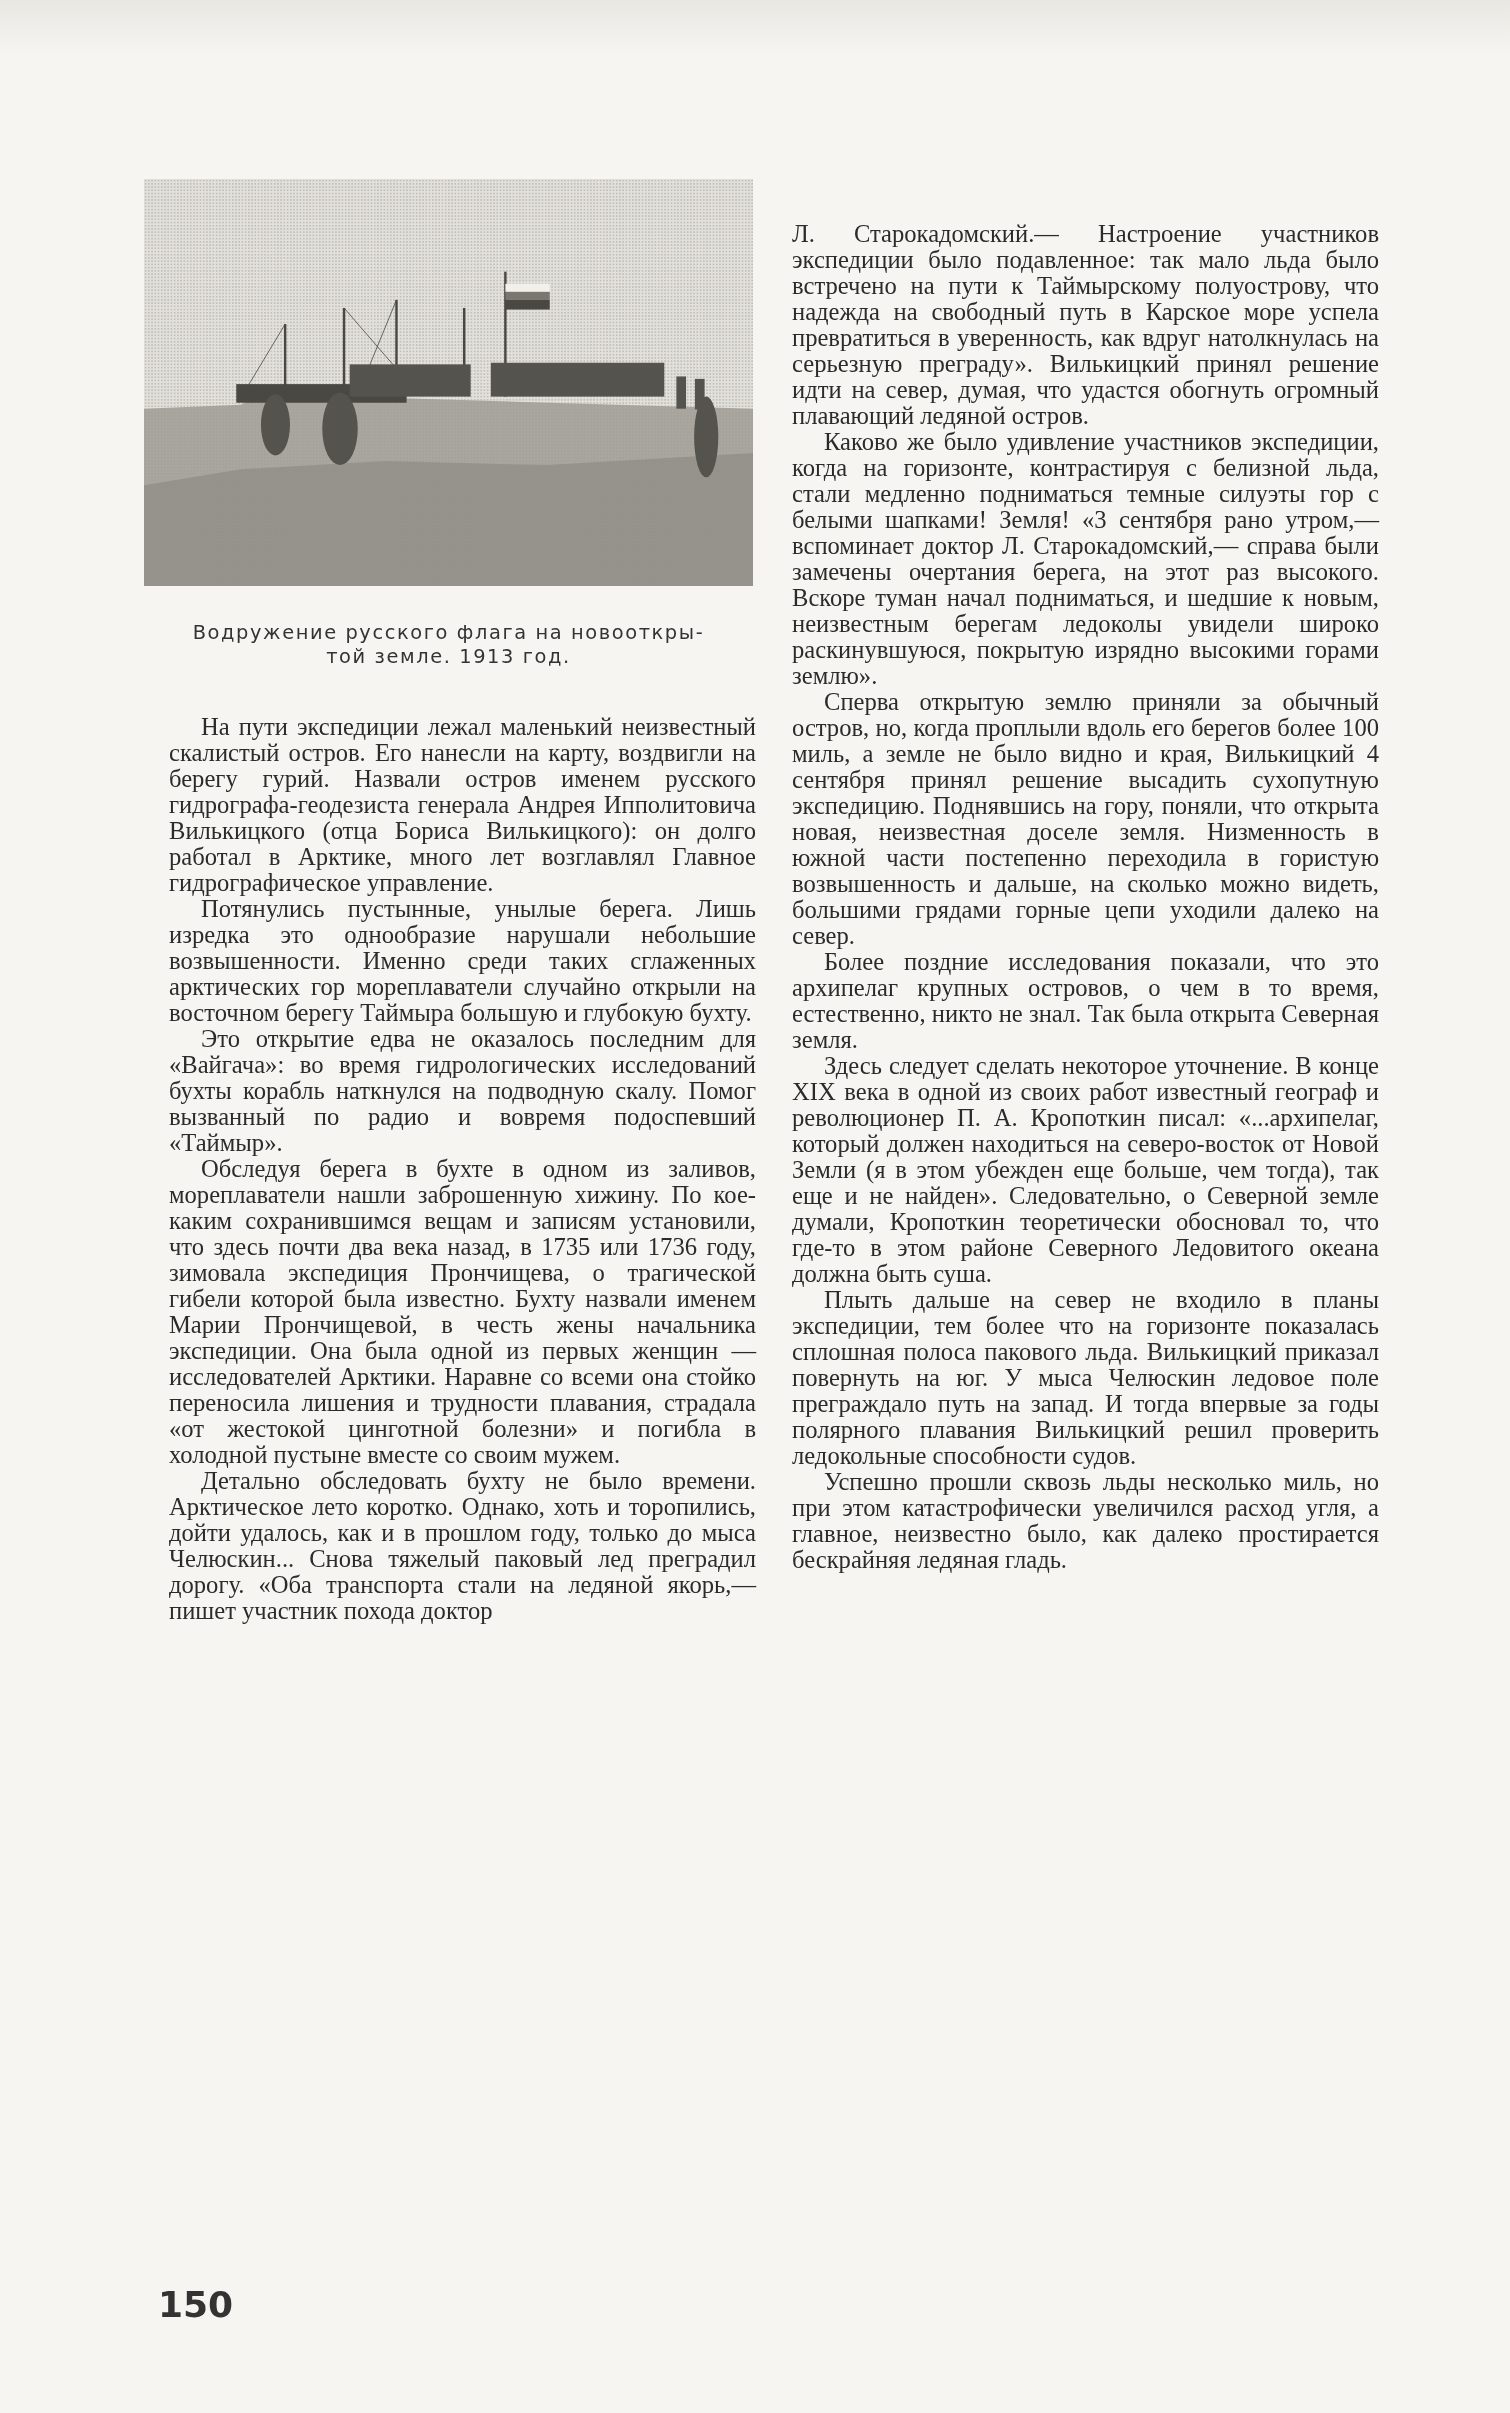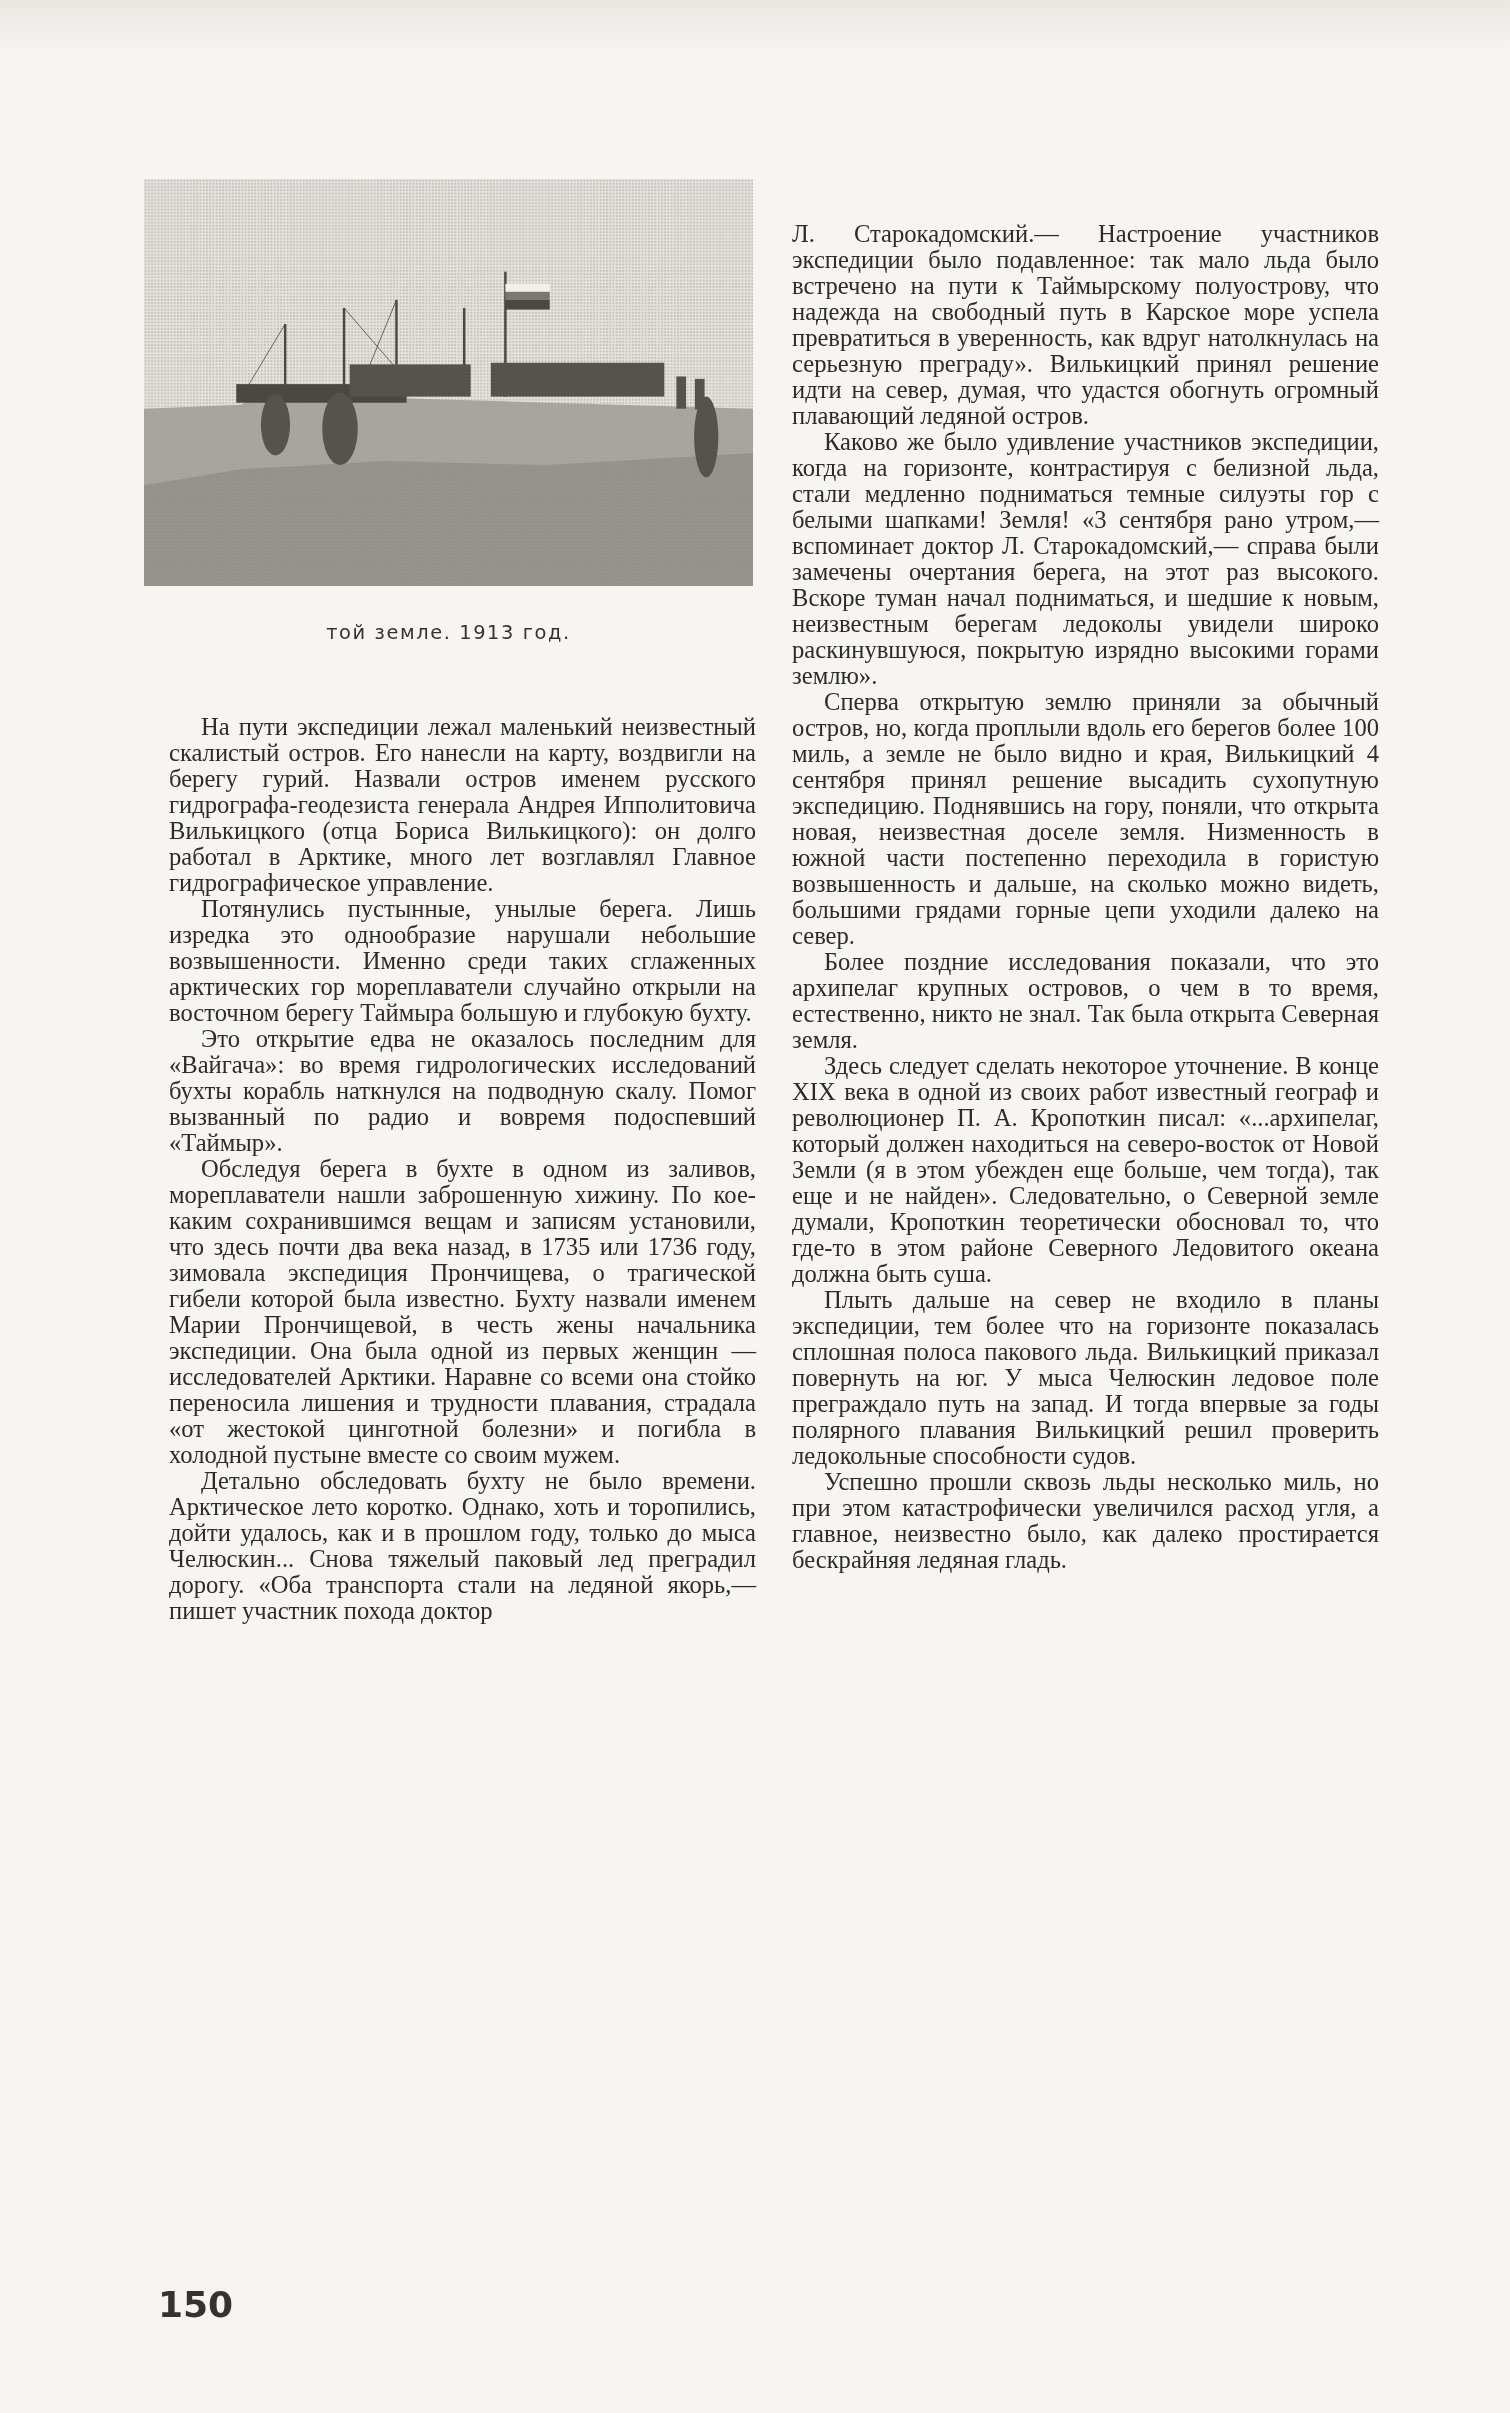--- a/index.html
+++ b/index.html
@@ -83,20 +83,21 @@
       <rect x="660" y="245" width="12" height="40"></rect>
       <rect x="683" y="248" width="12" height="38"></rect>
       <ellipse cx="163" cy="305" rx="18" ry="38"></ellipse>
       <ellipse cx="243" cy="310" rx="22" ry="45"></ellipse>
       <ellipse cx="697" cy="320" rx="15" ry="50"></ellipse>
     </g>
   </svg>
 </div>
 
 <div class="caption">
+  <div>Водружение русского флага на новооткры-</div>
   <div>той земле. 1913 год.</div>
 </div>
 
 <div class="col col-left">
   <p class="ind">На пути экспедиции лежал маленький неизвестный скалистый остров. Его нанесли на карту, воздвигли на берегу гурий. Назвали остров именем русского гидрографа-геодезиста генерала Андрея Ипполитовича Вилькицкого (отца Бориса Вилькицкого): он долго работал в Арктике, много лет возглавлял Главное гидрографическое управление.</p>
   <p class="ind">Потянулись пустынные, унылые берега. Лишь изредка это однообразие нарушали небольшие возвышенности. Именно среди таких сглаженных арктических гор мореплаватели случайно открыли на восточном берегу Таймыра большую и глубокую бухту.</p>
   <p class="ind">Это открытие едва не оказалось последним для «Вайгача»: во время гидрологических исследований бухты корабль наткнулся на подводную скалу. Помог вызванный по радио и вовремя подоспевший «Таймыр».</p>
   <p class="ind">Обследуя берега в бухте в одном из заливов, мореплаватели нашли заброшенную хижину. По кое-каким сохранившимся вещам и записям установили, что здесь почти два века назад, в 1735 или 1736 году, зимовала экспедиция Прончищева, о трагической гибели которой была известно. Бухту назвали именем Марии Прончищевой, в честь жены начальника экспедиции. Она была одной из первых женщин — исследователей Арктики. Наравне со всеми она стойко переносила лишения и трудности плавания, страдала «от жестокой цинготной болезни» и погибла в холодной пустыне вместе со своим мужем.</p>
   <p class="ind">Детально обследовать бухту не было времени. Арктическое лето коротко. Однако, хоть и торопились, дойти удалось, как и в прошлом году, только до мыса Челюскин... Снова тяжелый паковый лед преградил дорогу. «Оба транспорта стали на ледяной якорь,— пишет участник похода доктор</p>
 </div>

